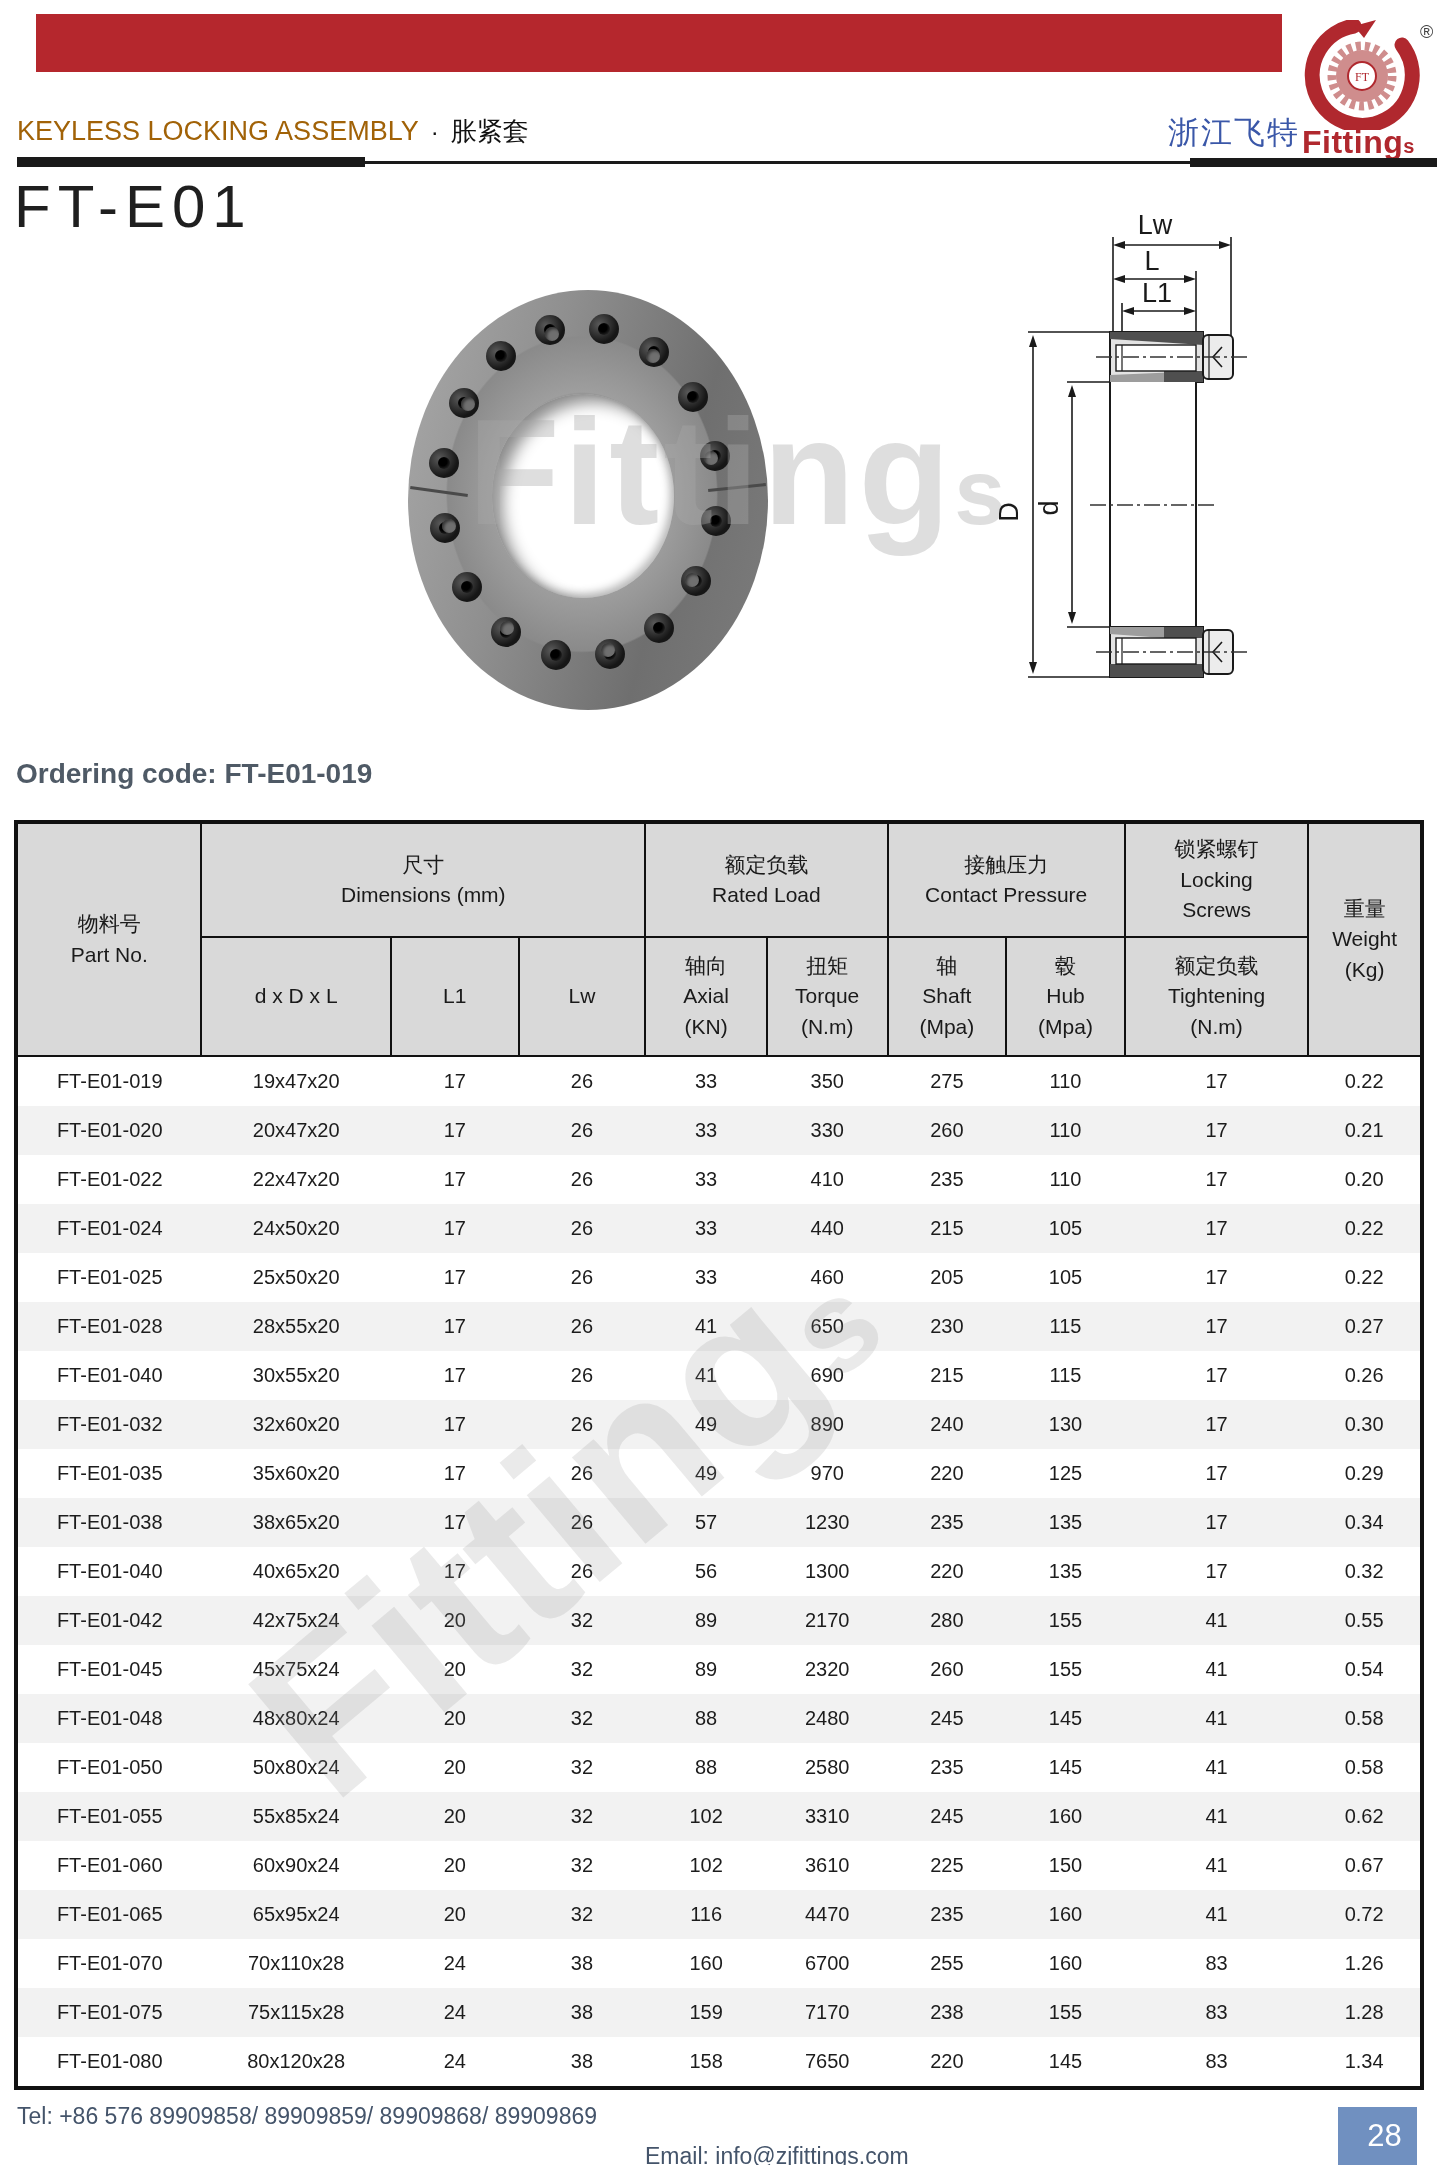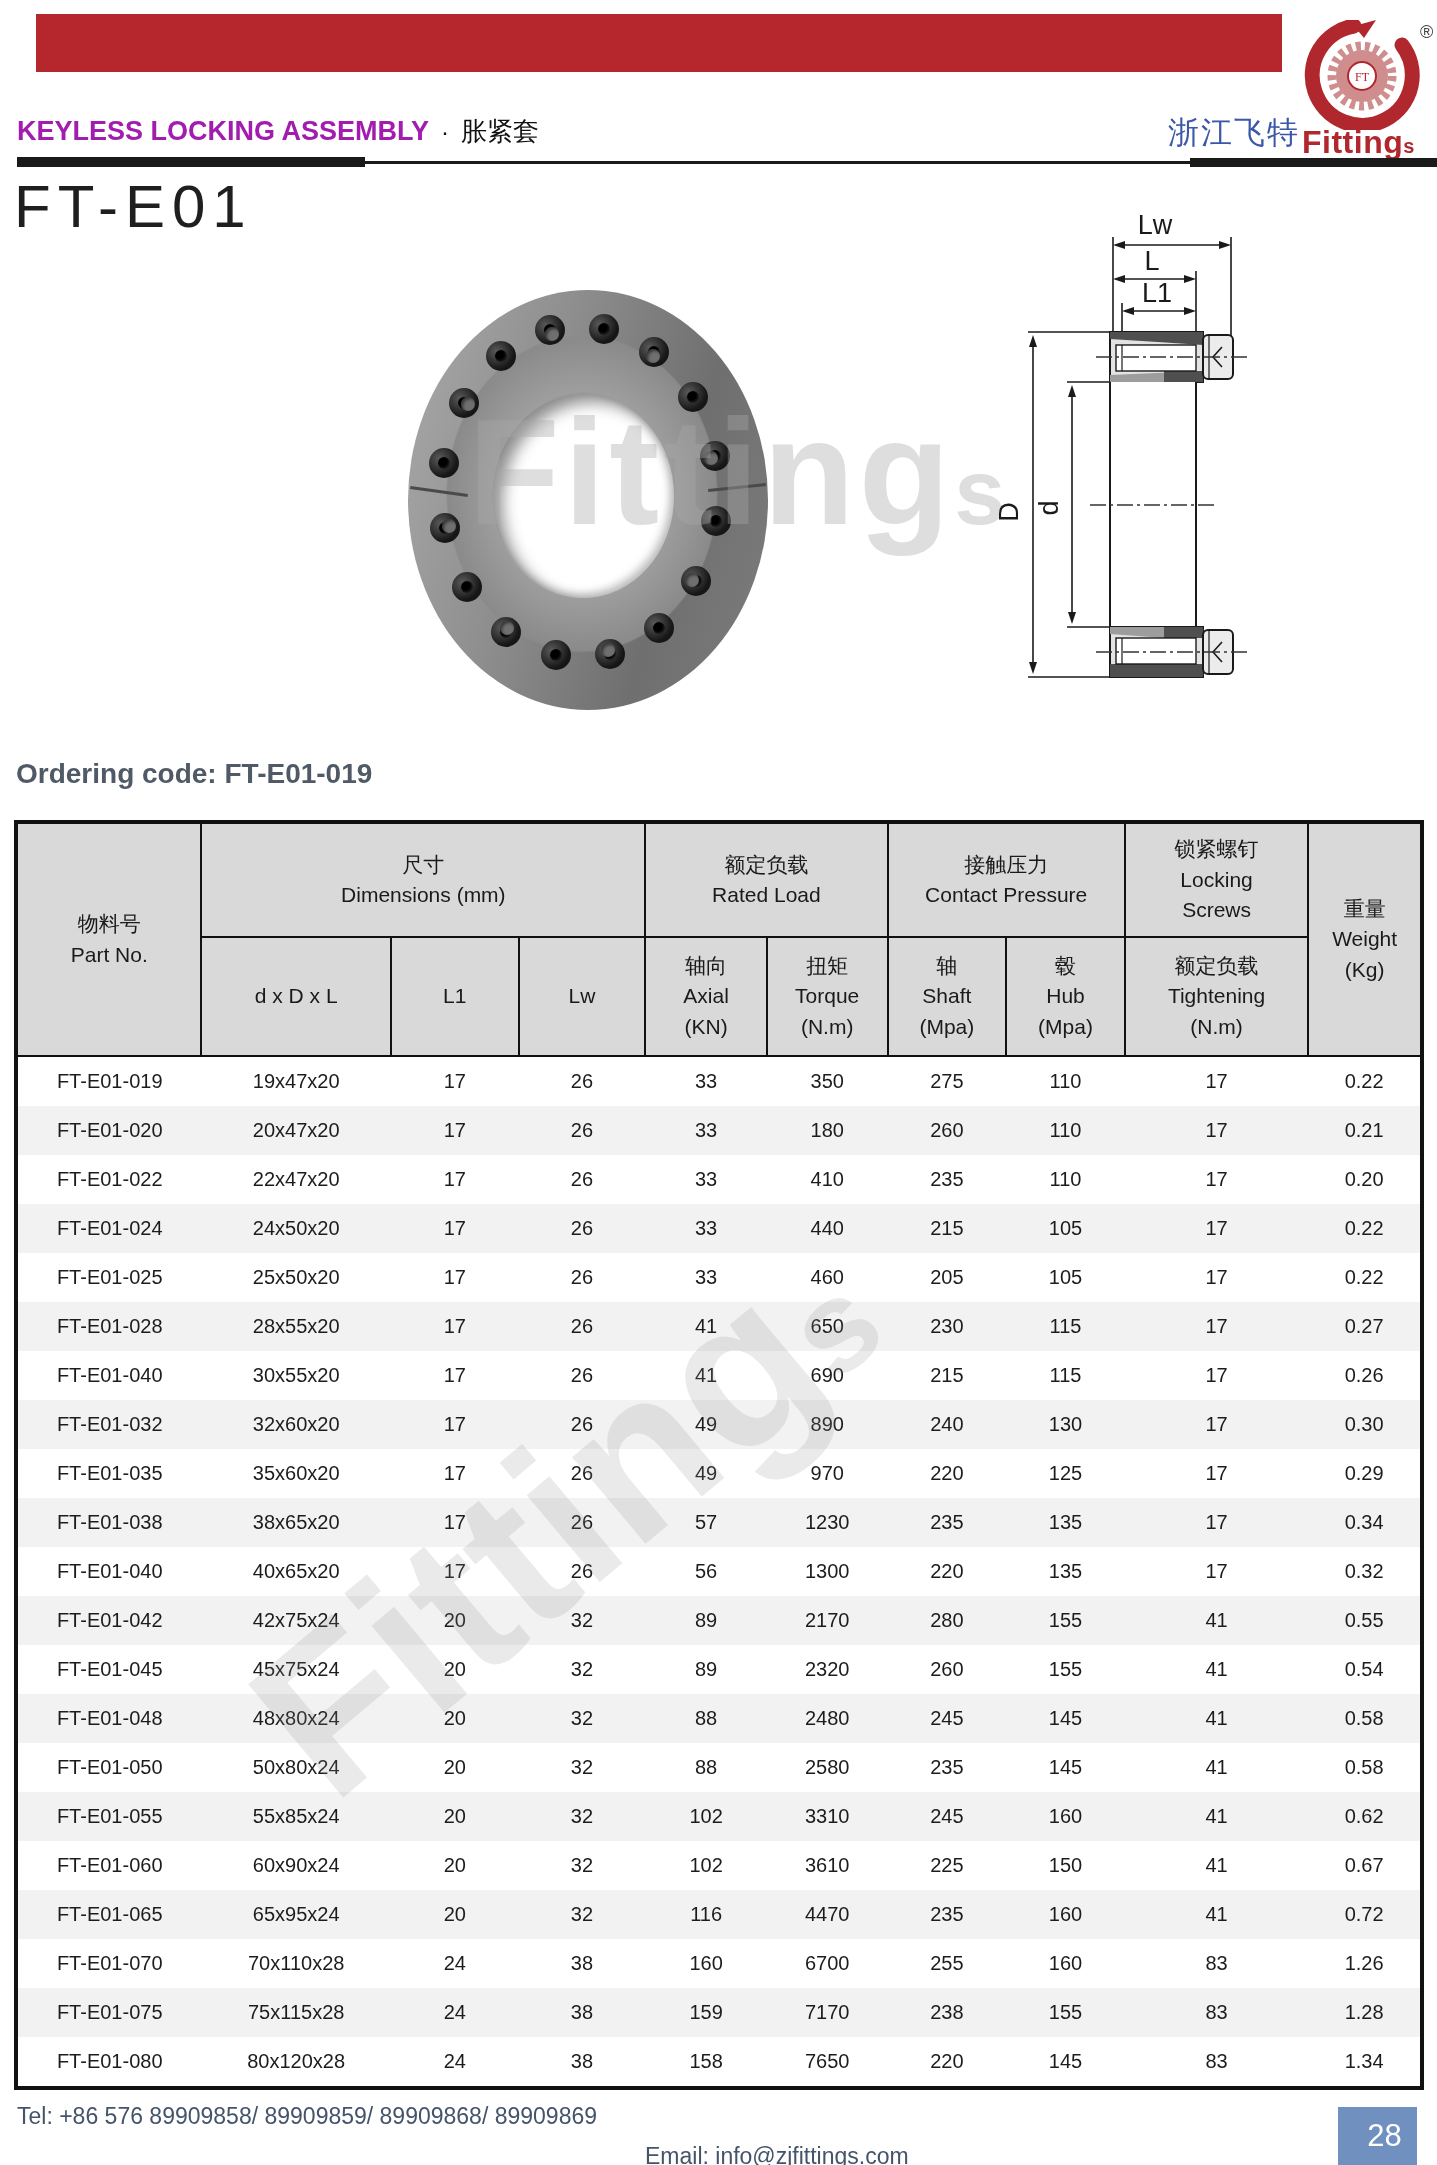--- a/index.html
+++ b/index.html
@@ -4,21 +4,21 @@
 <style>
   html,body{margin:0;padding:0;}
   body{
     width:1437px;height:2165px;position:relative;background:#ffffff;
     font-family:"Liberation Sans", sans-serif;color:#1a1a1a;overflow:hidden;
   }
   
   .top-banner{position:absolute;left:36px;top:14px;width:1246px;height:58px;background:#b5272d;}
   
   .hdr-line{position:absolute;left:17px;top:114px;white-space:nowrap;}
-  .hdr-en{font-size:27px;font-weight:700;letter-spacing:0px;color:#a21caf;}
+  .hdr-en{font-size:27px;font-weight:400;letter-spacing:0px;color:#a16207;}
   .hdr-dot{font-size:24px;margin:0 12px;color:#111;}
   .hdr-zh{font-size:26px;font-weight:500;color:#111;}
   .brand-zh{position:absolute;left:1168px;top:112px;font-size:31px;font-weight:500;color:#3a57a8;letter-spacing:2px;}
   .logo-box{position:absolute;left:1300px;top:20px;width:137px;height:110px;}
   .brand-word{position:absolute;left:1302px;top:124px;font-size:32px;font-weight:700;color:#b0282e;letter-spacing:0.5px;}
   .brand-word .sub{font-size:20px;}
   .hdr-rule-thin{position:absolute;left:17px;top:161px;width:1407px;height:3px;background:#1a1a1a;}
   .hdr-rule-thick-left{position:absolute;left:17px;top:157px;width:348px;height:10px;background:#1a1a1a;}
   .hdr-rule-thick-right{position:absolute;left:1190px;top:158px;width:247px;height:9px;background:#1a1a1a;}
   
@@ -313,21 +313,21 @@
           <td>110</td>
           <td>17</td>
           <td>0.22</td>
         </tr>
         <tr>
           <td>FT-E01-020</td>
           <td>20x47x20</td>
           <td>17</td>
           <td>26</td>
           <td>33</td>
-          <td>180</td>
+          <td>330</td>
           <td>260</td>
           <td>110</td>
           <td>17</td>
           <td>0.21</td>
         </tr>
         <tr>
           <td>FT-E01-022</td>
           <td>22x47x20</td>
           <td>17</td>
           <td>26</td>

